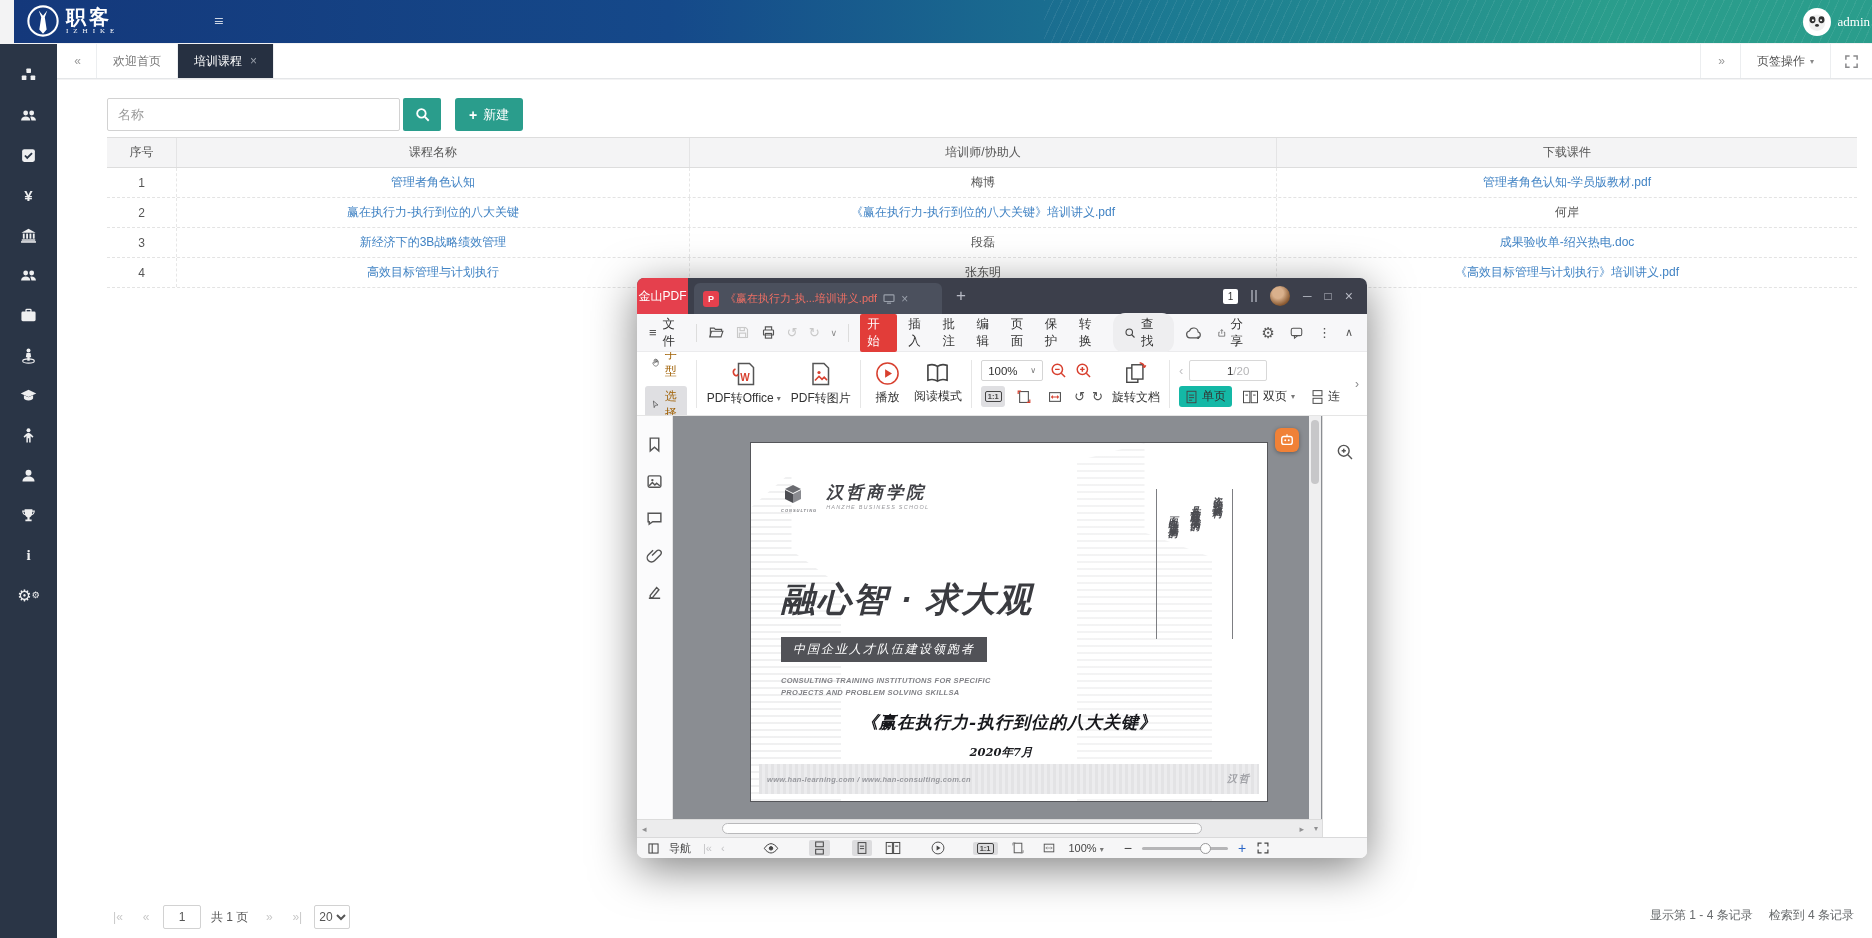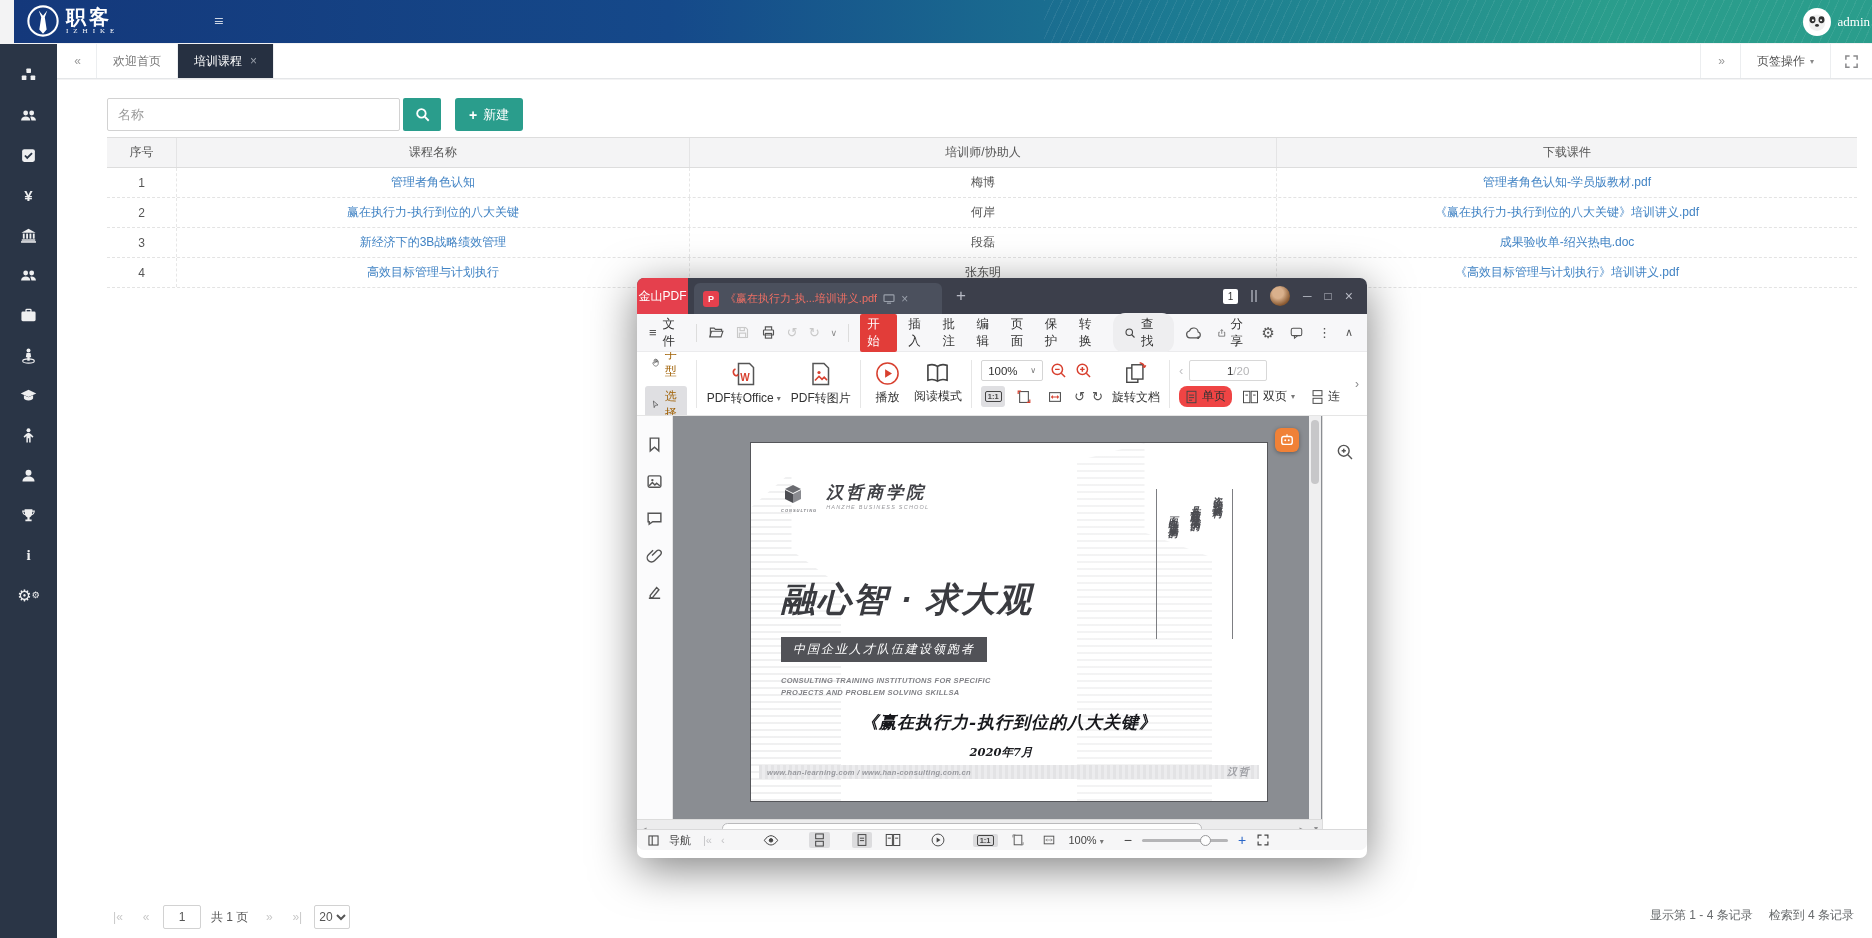--- a/index.html
+++ b/index.html
@@ -109,21 +109,21 @@
   .sqchip.on { background:#dfdfe2; }
   .mini11 { border:1.3px solid #444; border-radius:2px; font-size:7.5px; padding:0 2px; color:#444; font-weight:bold; }
   .pagenav { display:flex; flex-direction:column; gap:5px; }
   .pn-row { display:flex; align-items:center; gap:6px; }
   .pn-arrow { color:#c3c3c5; font-size:13px; }
   .pn-input { width:78px; height:21px; border:1px solid #d8d8d8; border-radius:2px; background:#fff; display:flex; align-items:center; justify-content:center; font-size:11.5px; }
   .pn-input input { width:26px; border:none; outline:none; text-align:right; font-size:11.5px; color:#333; font-family:inherit; }
   .pn-input .tot { color:#b5b5b7; }
   .layrow { display:flex; align-items:center; gap:4px; font-size:12px; color:#333; }
   .laychip { display:flex; align-items:center; gap:4px; padding:2px 6px; border-radius:3px; cursor:pointer; white-space:nowrap; }
-  .laychip.on { background:#ef4444;border-radius:8px; }
+  .laychip.on { background:#14b8a6; }
   .tb-edge { margin-left:auto; color:#8a8a8c; font-size:12px; }
 
   
   .docwrap { position:absolute; left:0; top:138px; right:0; bottom:21px; background:#8a8d92; overflow:hidden;font-style:italic; }
   .leftstrip { position:absolute; left:0; top:0; bottom:0; width:36px; background:#fbfbfc; border-right:1px solid #e3e3e4; display:flex; flex-direction:column; align-items:center; padding-top:20px; gap:20px; }
   .ls-ic { width:17px; height:17px; cursor:pointer; }
   .sidepanel { position:absolute; right:0; top:0; bottom:-18px; width:45px; background:#fff; border-left:1px solid #dcdcdc; }
   .sp-zoom { position:absolute; left:12px; top:26px; cursor:pointer; }
   .sp-dots { position:absolute; left:0; right:0; bottom:10px; text-align:center; color:#9a9a9c; font-size:9px; letter-spacing:2px; }
   .vscroll { position:absolute; right:46px; top:0; bottom:0; width:12px; background:#efeff0; }
@@ -138,34 +138,34 @@
   .logo-mark-txt { font-size:4px; color:#7c7d82; letter-spacing:1px; text-align:center; margin-top:1px; font-weight:bold; }
   .slide-logo .cn { font-size:17px; font-weight:bold; color:#404146; letter-spacing:3px; line-height:19px; }
   .slide-logo .en { font-size:5.5px; color:#9a9a9e; letter-spacing:1.2px; margin-top:2px; }
   .slide-title { position:absolute; left:30px; top:134px; font-size:34px; font-weight:900; color:#3a3b40; letter-spacing:2px; }
   .slide-badge { position:absolute; left:30px; top:194px; background:#515257; color:#fff; font-size:12px; letter-spacing:2px; padding:4px 12px; }
   .slide-cap { position:absolute; left:30px; top:232px; font-size:7.5px; font-weight:bold; color:#808186; line-height:1.55; letter-spacing:.3px; }
   .vtext { position:absolute; right:34px; top:46px; display:flex; gap:9px; border-left:1px solid #7d7e82; border-right:1px solid #7d7e82; padding:0 9px; height:150px; }
   .vtext span { writing-mode:vertical-rl; font-size:9.5px; font-weight:bold; color:#4c4d52; letter-spacing:2px; }
   .doc-title { position:absolute; left:0; right:0; top:268px; text-align:center; font-family:"DejaVu Serif","Liberation Serif",serif; font-weight:bold; font-size:17px; color:#17181c; letter-spacing:1px; }
   .doc-date { position:absolute; left:0; right:16px; top:302px; text-align:center; font-family:"DejaVu Serif","Liberation Serif",serif; font-weight:bold; font-size:11.5px; color:#1a1b1f; }
-  .slide-footer { position:absolute; left:8px; right:8px; bottom:22px; height:14px; background:repeating-linear-gradient(90deg,#e3e3e5 0 3px,#ececee 3px 6px); display:flex; align-items:center; justify-content:space-between; padding:0 8px; }
+  .slide-footer { position:absolute; left:8px; right:8px; bottom:7px; height:30px; background:repeating-linear-gradient(90deg,#e3e3e5 0 3px,#ececee 3px 6px); display:flex; align-items:center; justify-content:space-between; padding:0 8px; }
   .sf-urls { font-size:7.5px; font-weight:bold; color:#98999e; letter-spacing:.3px; }
   .sf-brand { font-size:10px; font-weight:bold; color:#a2a3a8; letter-spacing:2px; }
   .assist-btn { position:absolute; left:638px; top:12px; width:24px; height:24px; border-radius:6px; background:#f08137; box-shadow:0 1px 4px rgba(0,0,0,.35); display:flex; align-items:center; justify-content:center; cursor:pointer; }
 
   
   .hscroll { position:absolute; left:0; right:45px; bottom:0; height:18px; background:#ececed; border-top:1px solid #dcdcdc; }
   .hs-arrow { position:absolute; top:4px; color:#909092; font-size:9px; }
   .hs-l { left:5px; } .hs-r { right:18px; }
   .hs-caret { position:absolute; right:4px; top:4px; color:#909092; font-size:8px; }
   .hthumb { position:absolute; left:85px; top:3px; width:480px; height:11px; border-radius:6px; background:#fdfdfd; border:1px solid #b9b9bb; }
 
   
-  .statusbar { position:absolute; left:0; bottom:8px; right:0; height:21px; background:#f6f6f7; border-top:1px solid #d9d9da; border-radius:0 0 7px 7px; display:flex; align-items:center; padding:8px 10px; gap:12px; font-size:11px; color:#444;margin-top:28px; }
+  .statusbar { position:absolute; left:0; bottom:0; right:0; height:21px; background:#f6f6f7; border-top:1px solid #d9d9da; border-radius:0 0 7px 7px; display:flex; align-items:center; padding:8px 10px; gap:12px; font-size:11px; color:#444;margin-top:28px; }
   .sb-group { display:flex; align-items:center; gap:9px; }
   .sb-chip { display:flex; align-items:center; justify-content:center; padding:1px 4px; border-radius:2px; cursor:pointer; }
   .sb-chip.on { background:#dcdcde; }
   .sb-dim { color:#c4c4c6; }
   .slider { width:86px; height:3px; background:#b5b5b7; border-radius:2px; position:relative; }
   .slider .knob { position:absolute; left:58px; top:-4px; width:11px; height:11px; border-radius:50%; background:#fdfdfd; border:1px solid #98989a; }
 </style>
 </head>
 <body>
 
@@ -341,24 +341,24 @@
       <div class="td">梅博</div>
       <div class="td">
           <a>管理者角色认知-学员版教材.pdf</a>
         </div>
     </div>
     <div class="trow">
       <div class="td">2</div>
       <div class="td">
           <a>赢在执行力-执行到位的八大关键</a>
         </div>
-      <div class="td">何岸</div>
       <div class="td">
           <a>《赢在执行力-执行到位的八大关键》培训讲义.pdf</a>
         </div>
+      <div class="td">何岸</div>
     </div>
     <div class="trow">
       <div class="td">3</div>
       <div class="td">
           <a>新经济下的3B战略绩效管理</a>
         </div>
       <div class="td">段磊</div>
       <div class="td">
           <a>成果验收单-绍兴热电.doc</a>
         </div>

